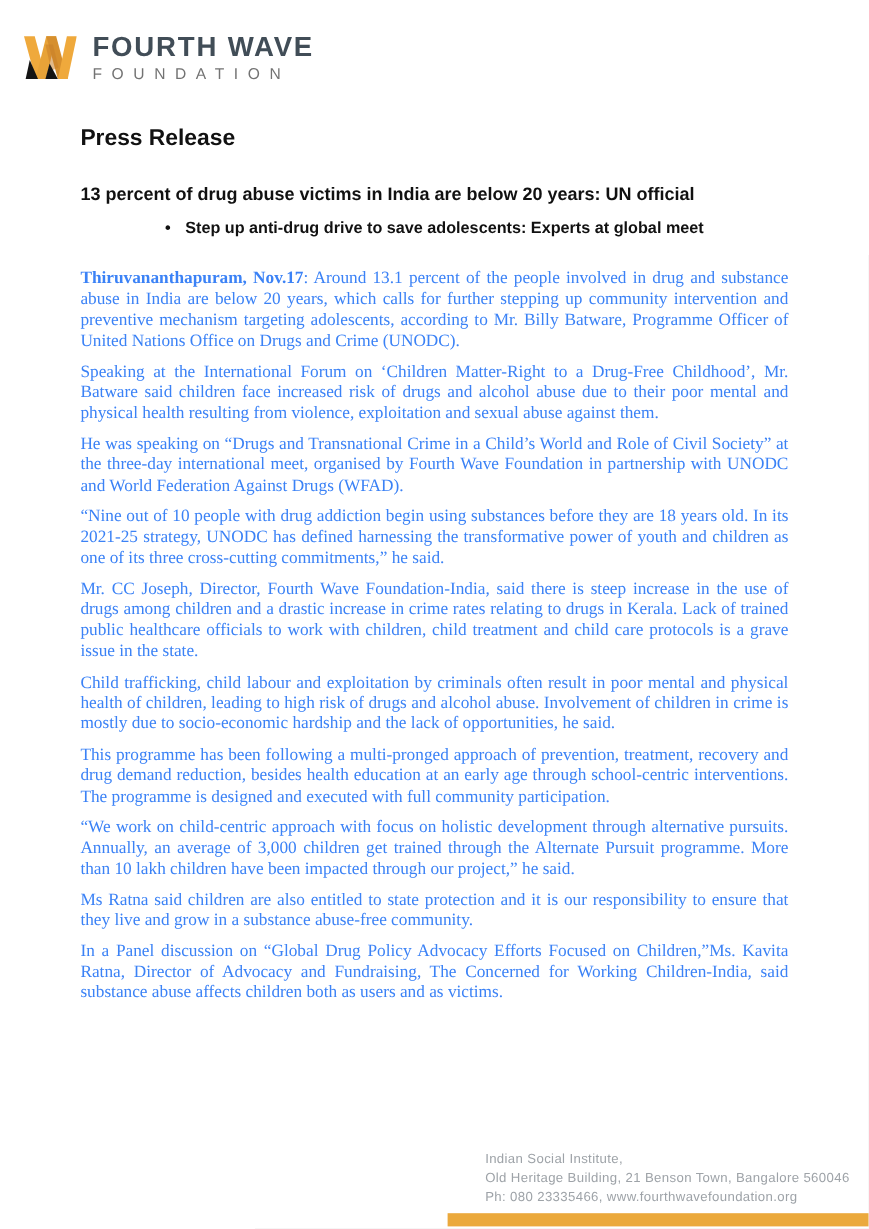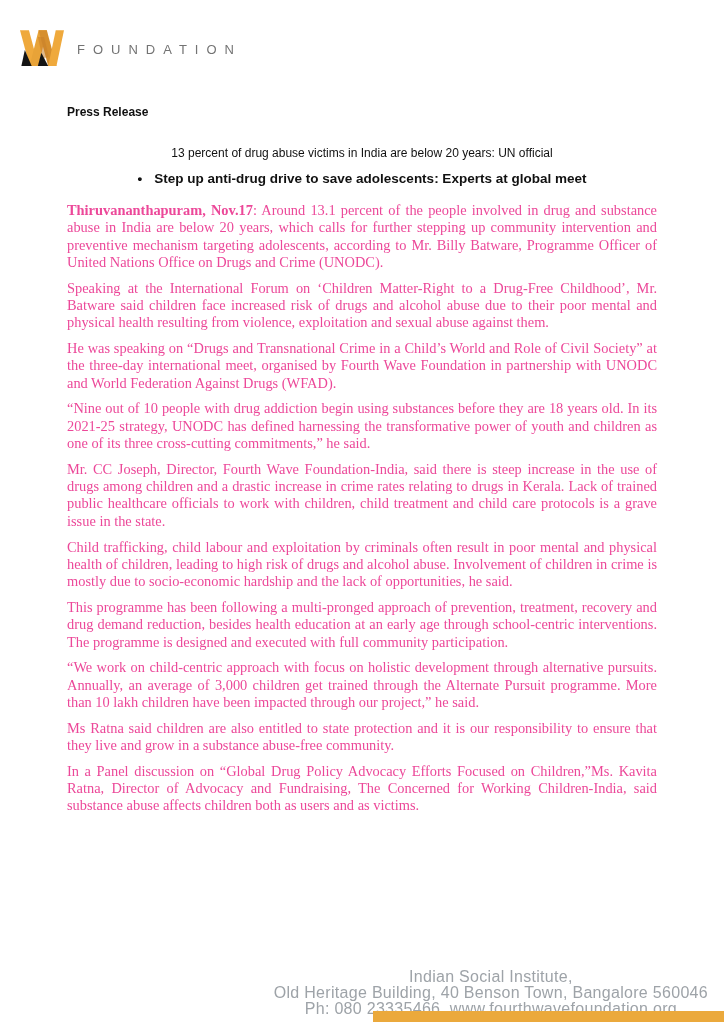--- a/index.html
+++ b/index.html
@@ -39,64 +39,62 @@
   }
 
   
   .content {
     position: absolute;
     left: 67px;
     right: 67px;
     top: 105px;
   }
   .press-release-label {
-    font-size: 12px;
+    font-size: 19px;
     font-weight: bold;
     color: #111;
   }
   .headline {
     margin-top: 27px;
-    text-align: center;
-    font-size: 12px;
-    font-weight: normal;
+    font-size: 15px;
+    font-weight: bold;
     color: #111;
   }
   .subheadline {
     margin-top: 11px;
     display: flex;
     justify-content: center;
     align-items: baseline;
     gap: 12px;
     font-size: 13.5px;
     font-weight: bold;
     color: #111;
   }
   .bullet-dot { font-size: 13.5px; }
 
   .article {
-    margin-top: 16px;
+    margin-top: 27px;
     font-family: "Liberation Serif", serif;
     font-size: 14.4px;
     line-height: 17.3px;
     text-align: justify;
-    color: #ec4899;
+    color: #3b82f6;
   }
   .article p { margin: 0 0 8.5px 0; }
 
   
   .footer-address {
     position: absolute;
     top: 958px;
     right: 16px;
-    text-align: center;
-    font-size: 16px;
+    text-align: left;
+    font-size: 11px;
     line-height: 16px;
     color: #9ea3a8;
     letter-spacing: 0.3px;
-    margin-top: 11px;
   }
   .footer-bar {
     position: absolute;
     top: 1011px;
     left: 373px;
     right: 0;
     height: 11px;
     background: #eba93c;
   }
 </style>
@@ -109,20 +107,21 @@
     <svg class="logo-mark" viewBox="0 0 64 60" aria-hidden="true">
       <polygon points="0,4 13,4 27,56 14,56" fill="#efa93c"></polygon>
       <polygon points="14,56 27,56 39,4 27,4" fill="#e8a338"></polygon>
       <polygon points="27,4 39,4 53,56 41,56" fill="#d68f2e"></polygon>
       <polygon points="41,56 53,56 64,4 52,4" fill="#efa93c"></polygon>
       <polygon points="26,14 35,14 42,42 33,46" fill="#c97f2a" opacity="0.55"></polygon>
       <polygon points="7,33 17,56 2,56" fill="#141414"></polygon>
       <polygon points="31,37 41,56 26,56" fill="#141414"></polygon>
     </svg>
     <div>
+      <div class="logo-title">FOURTH WAVE</div>
       <div class="logo-subtitle">FOUNDATION</div>
     </div>
   </div>
 
   <div class="content">
     <div class="press-release-label">Press Release</div>
 
     <div class="headline">13 percent of drug abuse victims in India are below 20 years: UN official</div>
 
     <div class="subheadline">
@@ -139,18 +138,18 @@
         <p><span>Child trafficking, child labour and exploitation by criminals often result in poor mental and physical health of children, leading to high risk of drugs and alcohol abuse. Involvement of children in crime is mostly due to socio-economic hardship and the lack of opportunities, he said.</span></p>
         <p><span>This programme has been following a multi-pronged approach of prevention, treatment, recovery and drug demand reduction, besides health education at an early age through school-centric interventions. The programme is designed and executed with full community participation.</span></p>
         <p><span>“We work on child-centric approach with focus on holistic development through alternative pursuits. Annually, an average of 3,000 children get trained through the Alternate Pursuit programme. More than 10 lakh children have been impacted through our project,” he said.</span></p>
         <p><span>Ms Ratna said children are also entitled to state protection and it is our responsibility to ensure that they live and grow in a substance abuse-free community.</span></p>
         <p><span>In a Panel discussion on “Global Drug Policy Advocacy Efforts Focused on Children,”Ms. Kavita Ratna, Director of Advocacy and Fundraising, The Concerned for Working Children-India, said substance abuse affects children both as users and as victims.</span></p>
       </div>
   </div>
 
   <div class="footer-address">
     <div>Indian Social Institute,</div>
-    <div>Old Heritage Building, 40 Benson Town, Bangalore 560046</div>
+    <div>Old Heritage Building, 21 Benson Town, Bangalore 560046</div>
     <div>Ph: 080 23335466, www.fourthwavefoundation.org</div>
   </div>
   <div class="footer-bar"></div>
 
 </div>
 
 </body></html>

